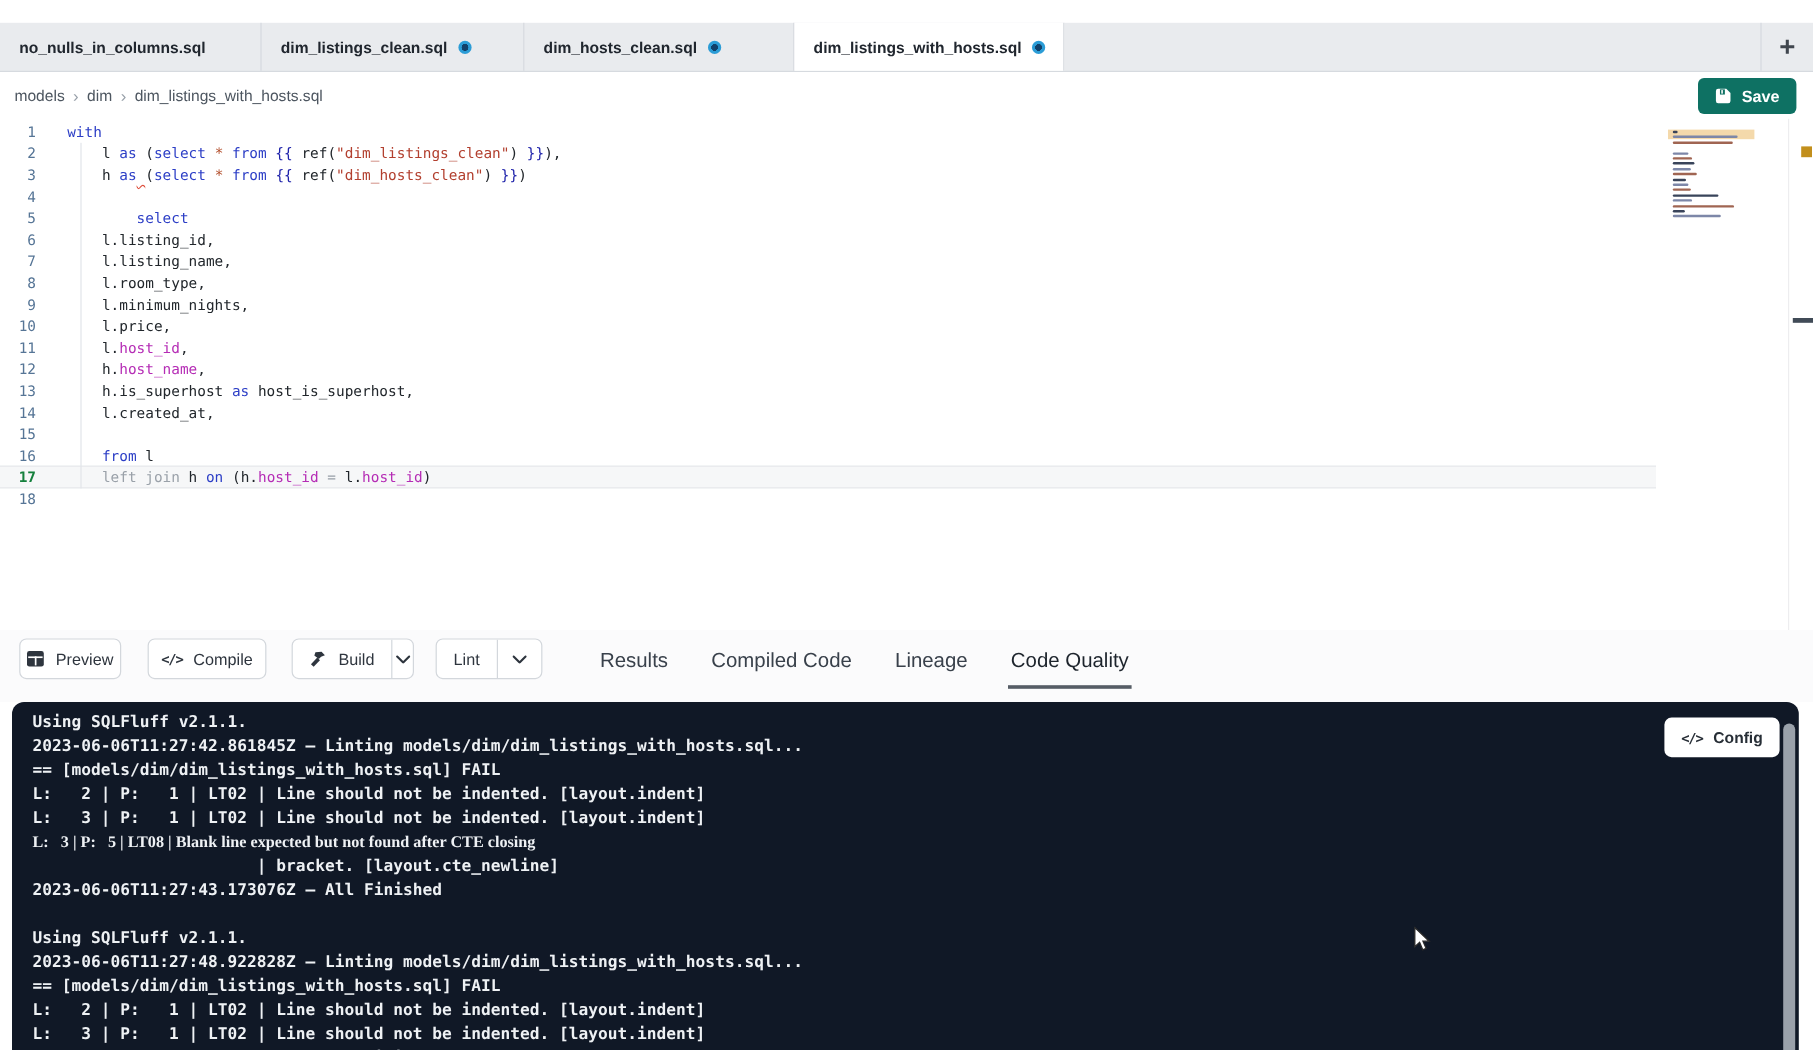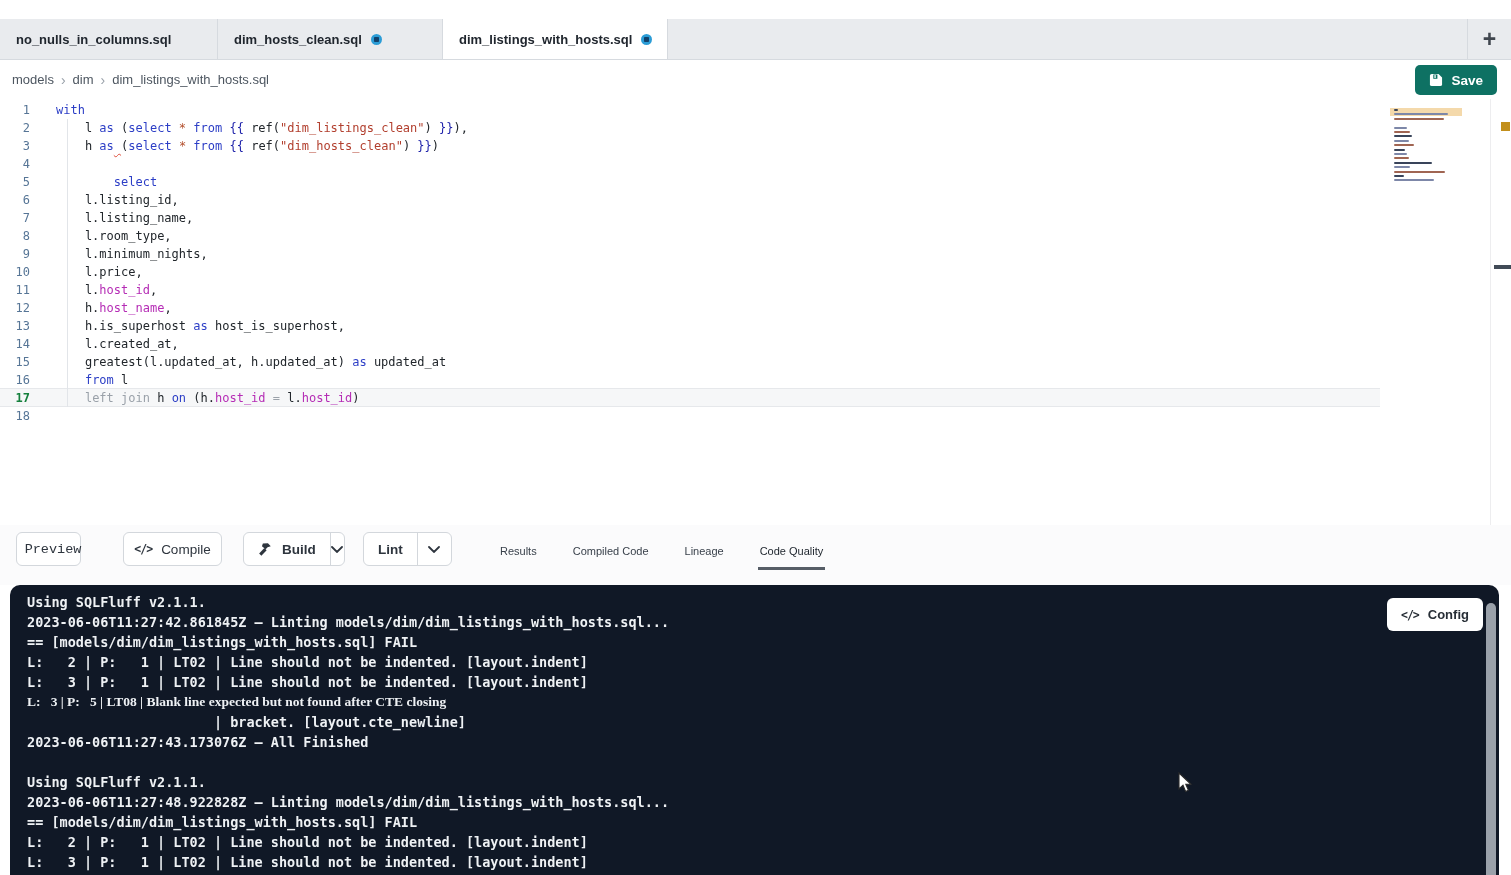--- a/index.html
+++ b/index.html
@@ -71,28 +71,28 @@
   .actionbar { position:absolute; top:506px; left:0; right:0; height:60px;
                background:#fbfbfc; }
   .btn { position:absolute; top:7px; height:34px; background:#fff;
          border:1px solid #d3d7dc; border-radius:6px; display:flex;
          align-items:center; justify-content:center; gap:9px; font-size:13.5px;
          color:#2e353e; font-weight:500; cursor:pointer;
          font-family:"Liberation Sans",sans-serif; }
   .split { position:absolute; top:7px; height:34px; display:flex; background:#fff;
            border:1px solid #d3d7dc; border-radius:6px; overflow:hidden; }
   .split .main { display:flex; align-items:center; gap:9px; padding:0 14px;
-                 font-size:13.5px; color:#2e353e; font-weight:700; cursor:pointer;text-align:right; }
+                 font-size:13.5px; color:#2e353e; font-weight:400; cursor:pointer;text-align:right; }
   .split .caret { width:40px; display:flex; align-items:center; justify-content:center;
                   border-left:1px solid #d3d7dc; cursor:pointer; }
   .code-glyph { font-family:"DejaVu Sans Mono",monospace; font-weight:700;
                 font-size:11.5px; letter-spacing:-1px; color:#2e353e; }
   .panel-tabs { position:absolute; left:498px; top:0; height:49px; display:flex;
                 gap:32px; align-items:center; }
-  .ptab { font-size:11px; color:#39414b; cursor:pointer; padding:15px 2px 13px 2px; }
+  .ptab { font-size:17px; color:#39414b; cursor:pointer; padding:15px 2px 13px 2px; }
   .ptab.active { color:#1d242c; border-bottom:3px solid #565d66; padding-bottom:10px; }
 
   
   .terminal { position:absolute; left:10px; top:566px; width:1489px; height:310px;
               background:var(--term-bg); border-radius:10px 10px 0 0; color:#eef1f4;
               font-family:"DejaVu Sans Mono",monospace; font-size:13.5px;
               font-weight:700; overflow:hidden; }
   .tline { position:absolute; left:17px; height:20px; line-height:20px; white-space:pre; }
   .config-btn { position:absolute; left:1377px; top:13px; height:33px; padding:0 14px;
                 background:#fff; border:none; border-radius:6px; display:flex;
@@ -107,20 +107,24 @@
 </head>
 <body>
 
 <div class="app">
 
   <div class="tabbar">
     <div class="tabs">
         <div class="ftab" style="width: 218px;">
           <span>no_nulls_in_columns.sql</span>
         </div>
+        <div class="ftab" style="width: 219px;">
+          <span>dim_listings_clean.sql</span>
+          <span class="dirty-dot"></span>
+        </div>
         <div class="ftab" style="width: 225px;">
           <span>dim_hosts_clean.sql</span>
           <span class="dirty-dot"></span>
         </div>
         <div class="ftab active" style="width: 225px;">
           <span>dim_listings_with_hosts.sql</span>
           <span class="dirty-dot"></span>
         </div>
       </div>
     <div class="tab-plus">
@@ -201,21 +205,20 @@
         <div class="crow" style="top: 218px; padding-left: 38px;">
           <span class="lnum">13</span>
           <span class="ltext"><span class="tk-plain">    h.is_superhost </span><span class="tk-kw">as</span><span class="tk-plain"> host_is_superhost,</span></span>
         </div>
         <div class="crow" style="top: 236px;">
           <span class="lnum">14</span>
           <span class="ltext"><span class="tk-plain">    l.created_at,</span></span>
         </div>
         <div class="crow" style="top: 254px;">
           <span class="lnum">15</span>
-          <span class="ltext"><span class="tk-plain">    greatest(l.updated_at, h.updated_at) </span><span class="tk-kw">as</span><span class="tk-plain"> updated_at</span></span>
         </div>
         <div class="crow" style="top: 272px;">
           <span class="lnum">16</span>
           <span class="ltext"><span class="tk-plain">    </span><span class="tk-kw">from</span><span class="tk-plain"> l</span></span>
         </div>
         <div class="crow" style="top: 290px;">
           <span class="lnum" style="color: #15803d; font-weight: bold;">17</span>
           <span class="ltext"><span class="tk-plain">    </span><span class="tk-gray">left join</span><span class="tk-plain"> h </span><span class="tk-kw">on</span><span class="tk-plain"> (h.</span><span class="tk-mag">host_id</span><span class="tk-plain"> </span><span class="tk-gray">=</span><span class="tk-plain"> l.</span><span class="tk-mag">host_id</span><span class="tk-plain">)</span></span>
         </div>
         <div class="crow" style="top: 308px;">
@@ -242,21 +245,21 @@
         <div class="mm-bar" style="top: 72px; left: 4px; width: 10px; background: rgb(57, 68, 90);"></div>
         <div class="mm-bar" style="top: 76.4px; left: 4px; width: 40px; background: rgb(125, 135, 168);"></div>
       </div>
     <div class="ovr">
       <div class="ovr-warn"></div>
       <div class="ovr-dash"></div>
     </div>
   </div>
 
   <div class="actionbar">
-    <button class="btn" style="left:16px; width:65px;font-family:Liberation Mono, monospace;">
+    <button class="btn" style="left:16px; width:85px;">
       <svg width="15" height="14" viewBox="0 0 15 14">
         <rect x="0.5" y="0.5" width="14" height="13" rx="2" fill="#2e353e"></rect>
         <rect x="1.5" y="5" width="12" height="1.4" fill="#fff"></rect>
         <rect x="7" y="5" width="1.4" height="7.5" fill="#fff"></rect>
       </svg>
       <span>Preview</span>
     </button>
 
     <button class="btn" style="left:123px; width:99px;">
       <span class="code-glyph">&lt;/&gt;</span>

